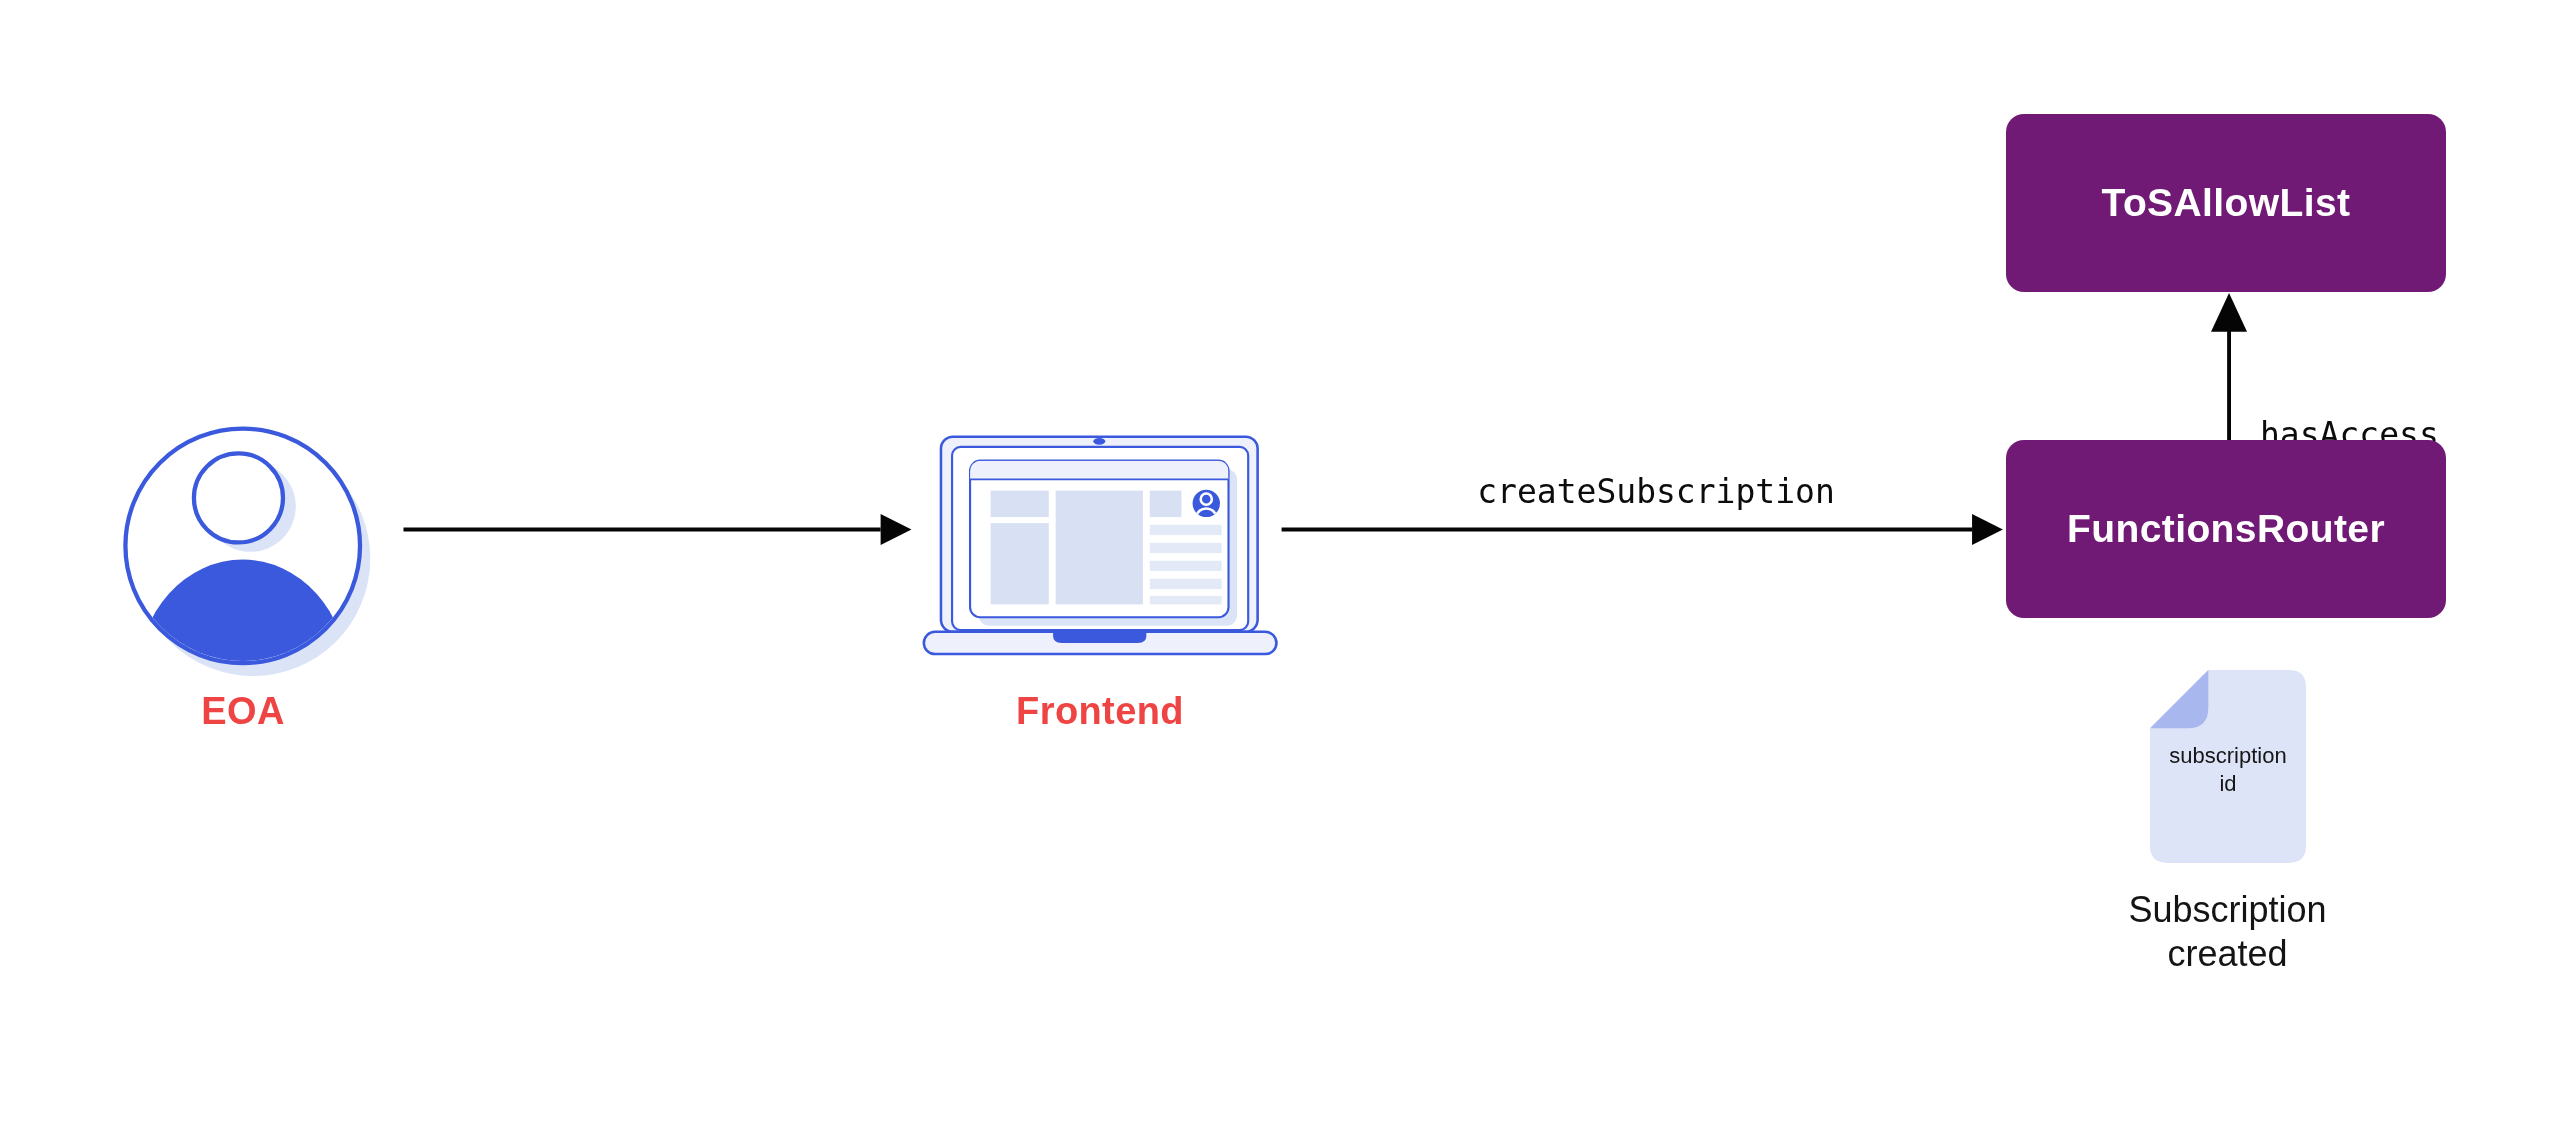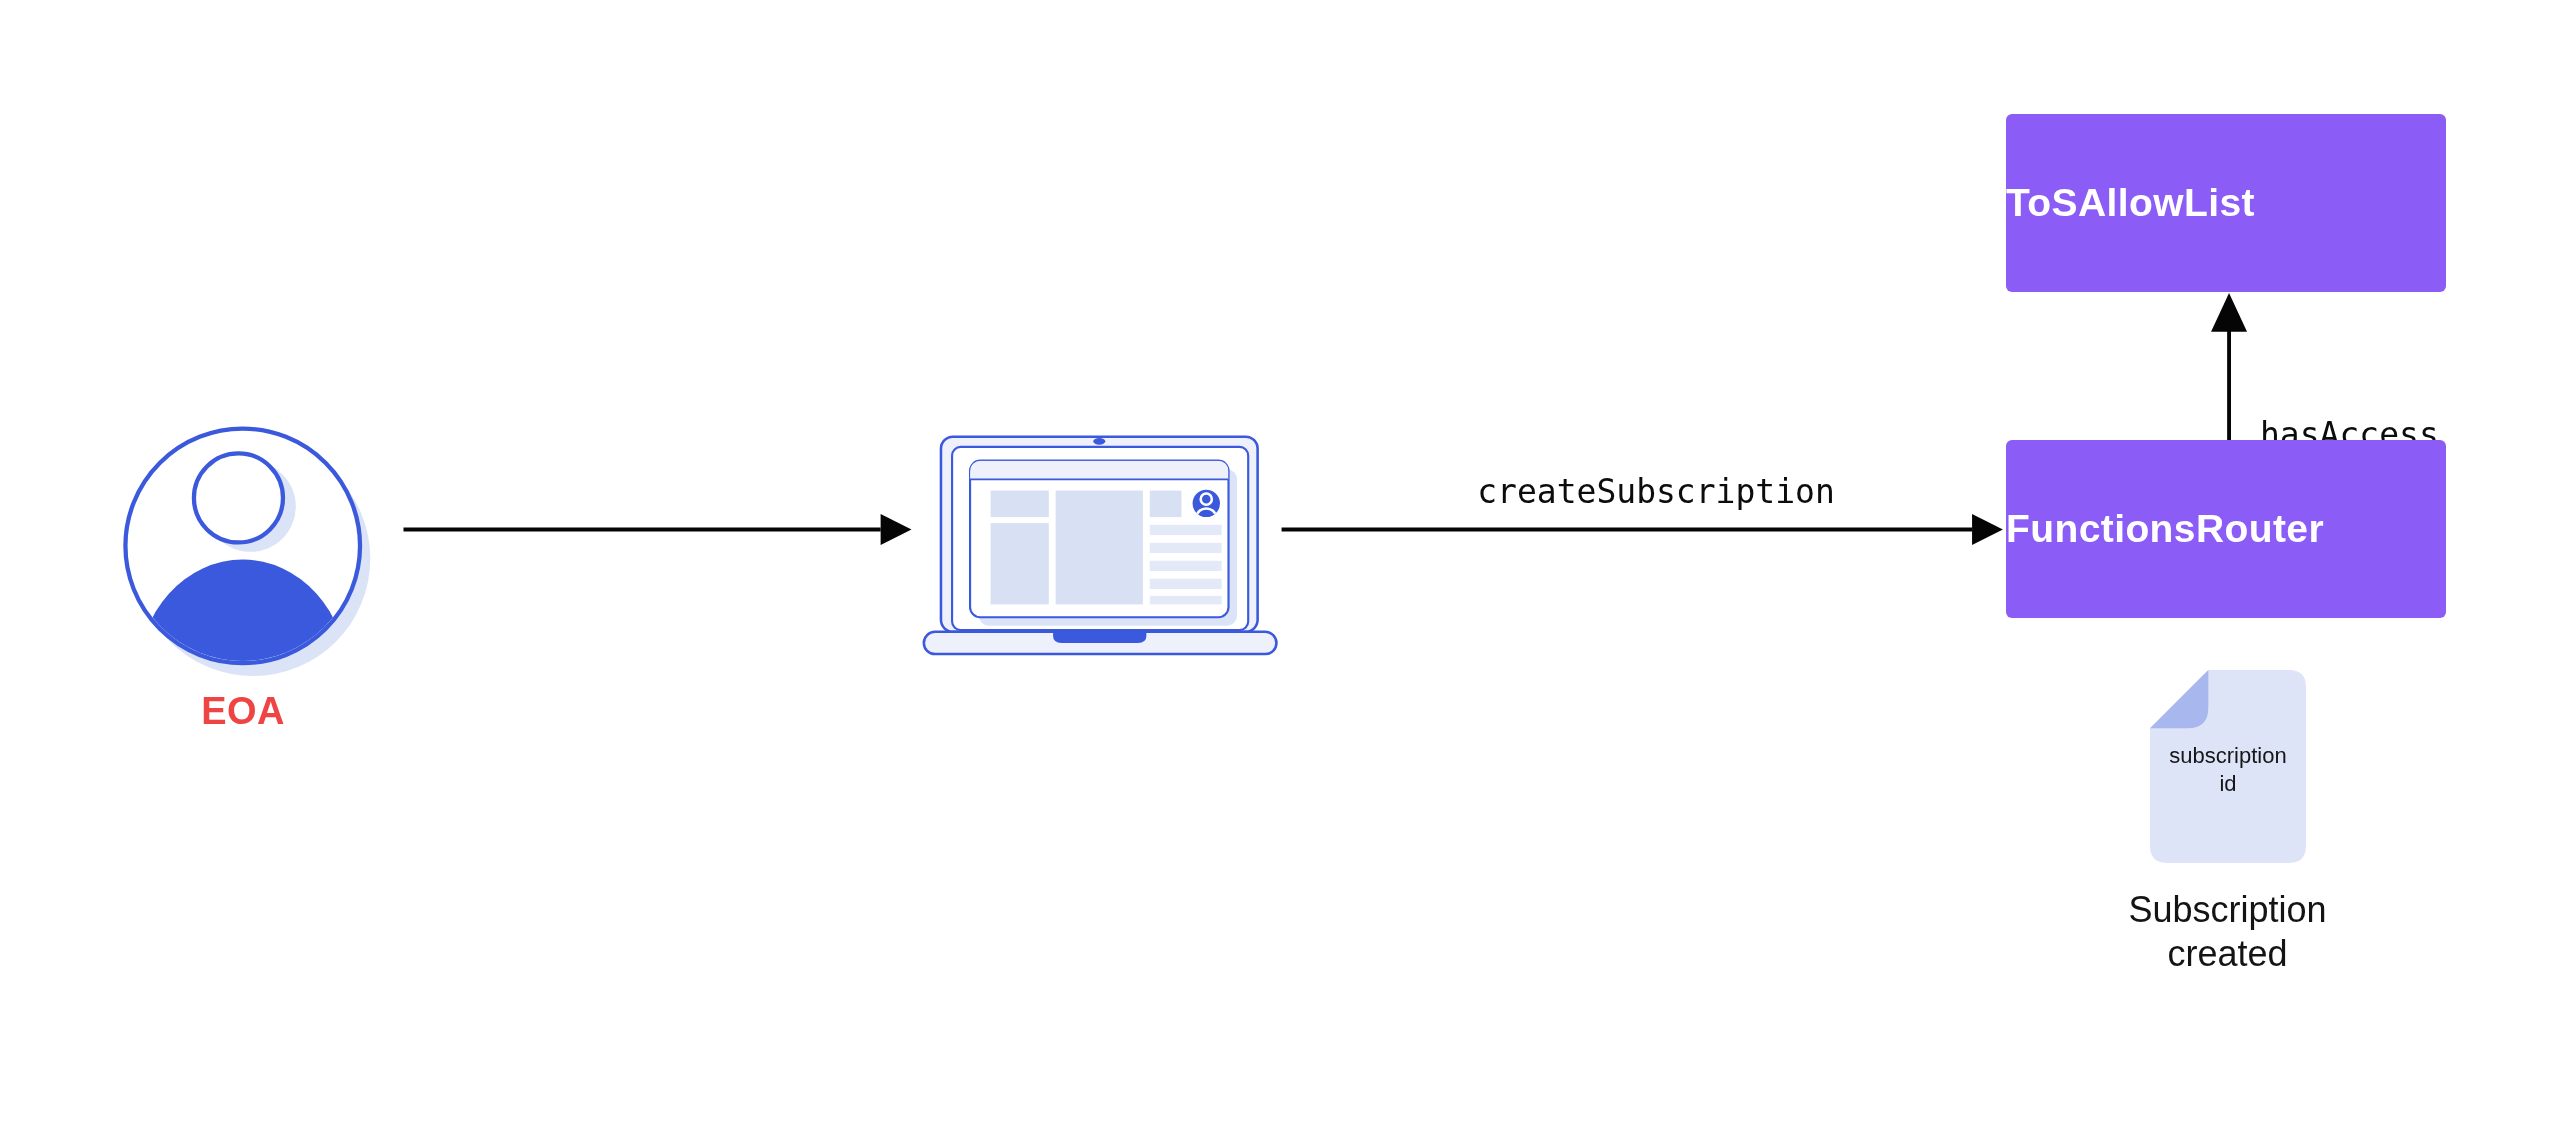--- a/index.html
+++ b/index.html
@@ -36,25 +36,25 @@
     white-space: nowrap;
   }
   .label-create-subscription { left: 1628px; top: 472px; transform: translateX(-50%); margin-left: 28px; }
   .label-has-access          { left: 2260px; top: 367px; margin-top: 48px; }
 
   
   .contract-box {
     position: absolute;
     width: 440px;
     height: 178px;
-    background: #8b5cf6;
-    border-radius: 6px;
+    background: #701a75;
+    border-radius: 18px;
     display: flex;
     align-items: center;
-    justify-content: flex-start;
+    justify-content: center;
     color: #ffffff;
     font-weight: 700;
     font-size: 39px;
     letter-spacing: 0.4px;
   }
   .box-tos-allow-list    { left: 2006px; top: 114px; }
   .box-functions-router  { left: 2006px; top: 440px; }
 
   
   .doc-text {
@@ -158,20 +158,21 @@
     <circle cx="338" cy="88" r="16" fill="#3b59dc"></circle>
     <g clip-path="url(#miniAvatarClip)">
       <circle cx="338" cy="83" r="6.5" fill="#3b59dc" stroke="#ffffff" stroke-width="3"></circle>
       <ellipse cx="338" cy="103" rx="11" ry="9" fill="#3b59dc" stroke="#ffffff" stroke-width="3"></ellipse>
     </g>
     <circle cx="338" cy="88" r="16" fill="none" stroke="#ffffff" stroke-width="0"></circle>
 
     <rect x="8" y="238" width="412" height="26" rx="13" fill="#eef1fc" stroke="#3b59dc" stroke-width="3"></rect>
     <path d="M 159 239.5 H 268 V 243 Q 268 251 258 251 H 169 Q 159 251 159 243 Z" fill="#3b59dc"></path>
   </svg>
+  <div class="node-label label-frontend">Frontend</div>
 
   <div class="mono-label label-create-subscription">createSubscription</div>
   <div class="mono-label label-has-access">hasAccess</div>
 
   <div class="contract-box box-tos-allow-list">
     <span>ToSAllowList</span>
   </div>
   <div class="contract-box box-functions-router">
     <span>FunctionsRouter</span>
   </div>

